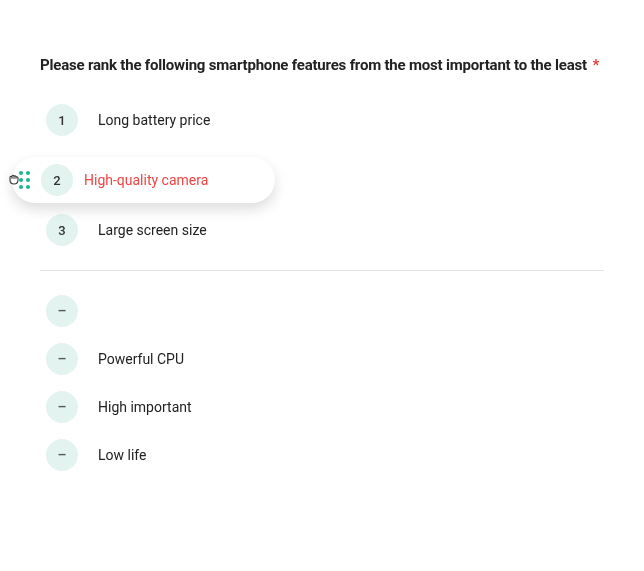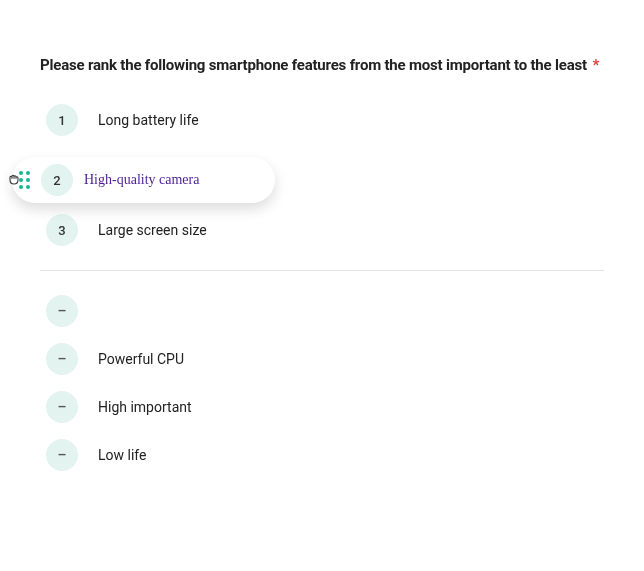--- a/index.html
+++ b/index.html
@@ -95,22 +95,21 @@
       width: 4px;
       height: 4px;
       background: #1ab394;
       border-radius: 50%;
     }
     .dragging-card .rank-badge {
       width: 32px;
       height: 32px;
     }
     .dragging-card .rank-label {
-      color: #4c1d95;
-      font-family: Liberation Serif, serif;
+      color: #ef4444;
     }
     .dash {
       font-size: 14px;
       color: #555;
     }
     .section-ranked {
       padding-left: 6px;
     }
     .section-unranked {
       padding-left: 6px;
@@ -125,21 +124,21 @@
 <div class="question-title">
   <span>Please rank the following smartphone features from the most important to the least</span>
   <span class="required-star">*</span>
 </div>
 
 <div class="section-ranked rank-list">
   <div class="rank-item">
     <div class="rank-badge">
       <span>1</span>
     </div>
-    <span class="rank-label">Long battery life</span>
+    <span class="rank-label">Long battery price</span>
   </div>
 
   <div class="spacer-for-drag"></div>
 
   <div class="rank-item">
     <div class="rank-badge">
       <span>3</span>
     </div>
     <span class="rank-label">Large screen size</span>
   </div>

